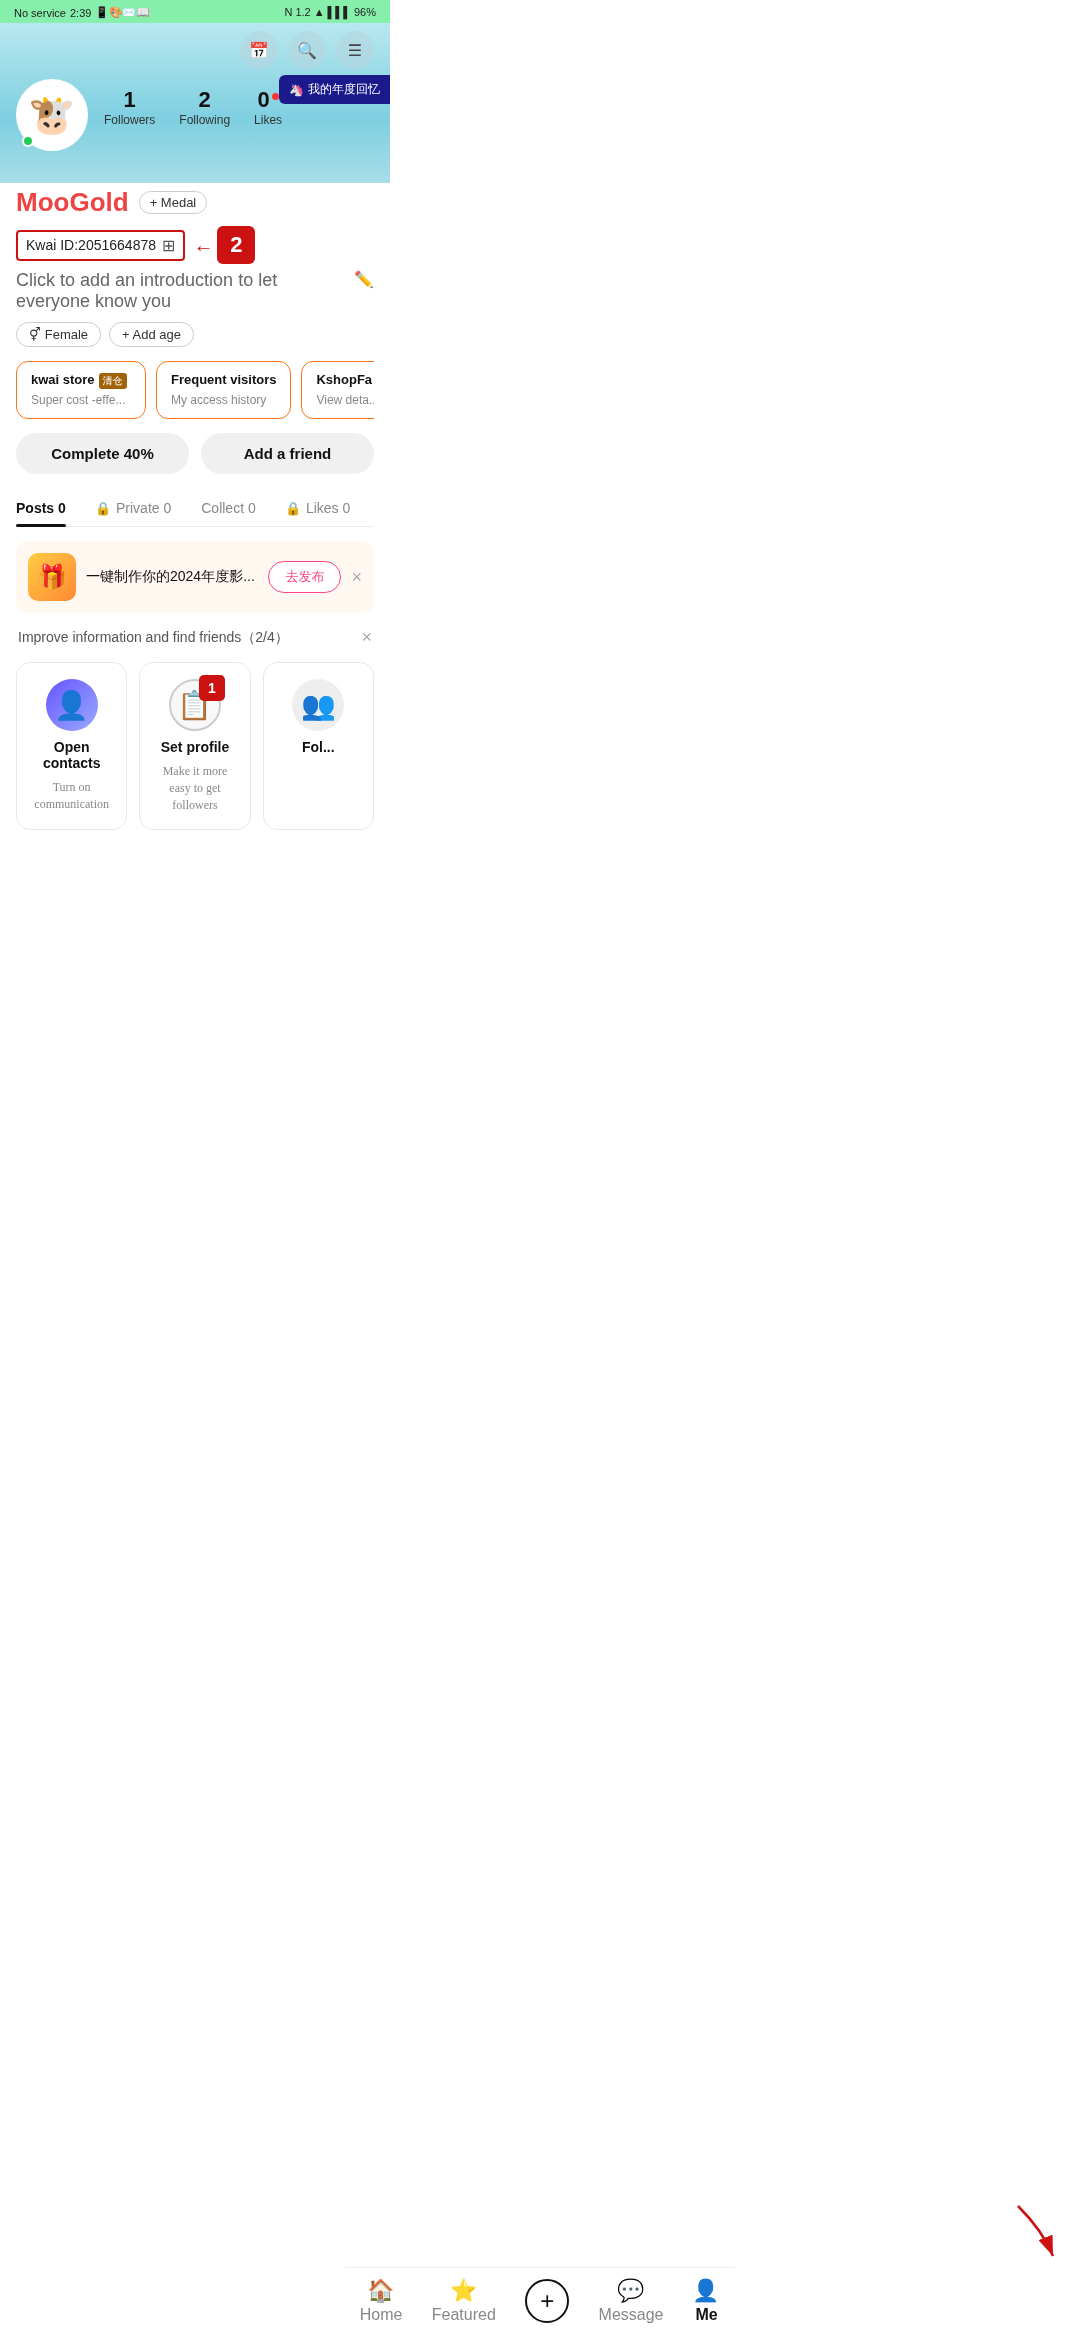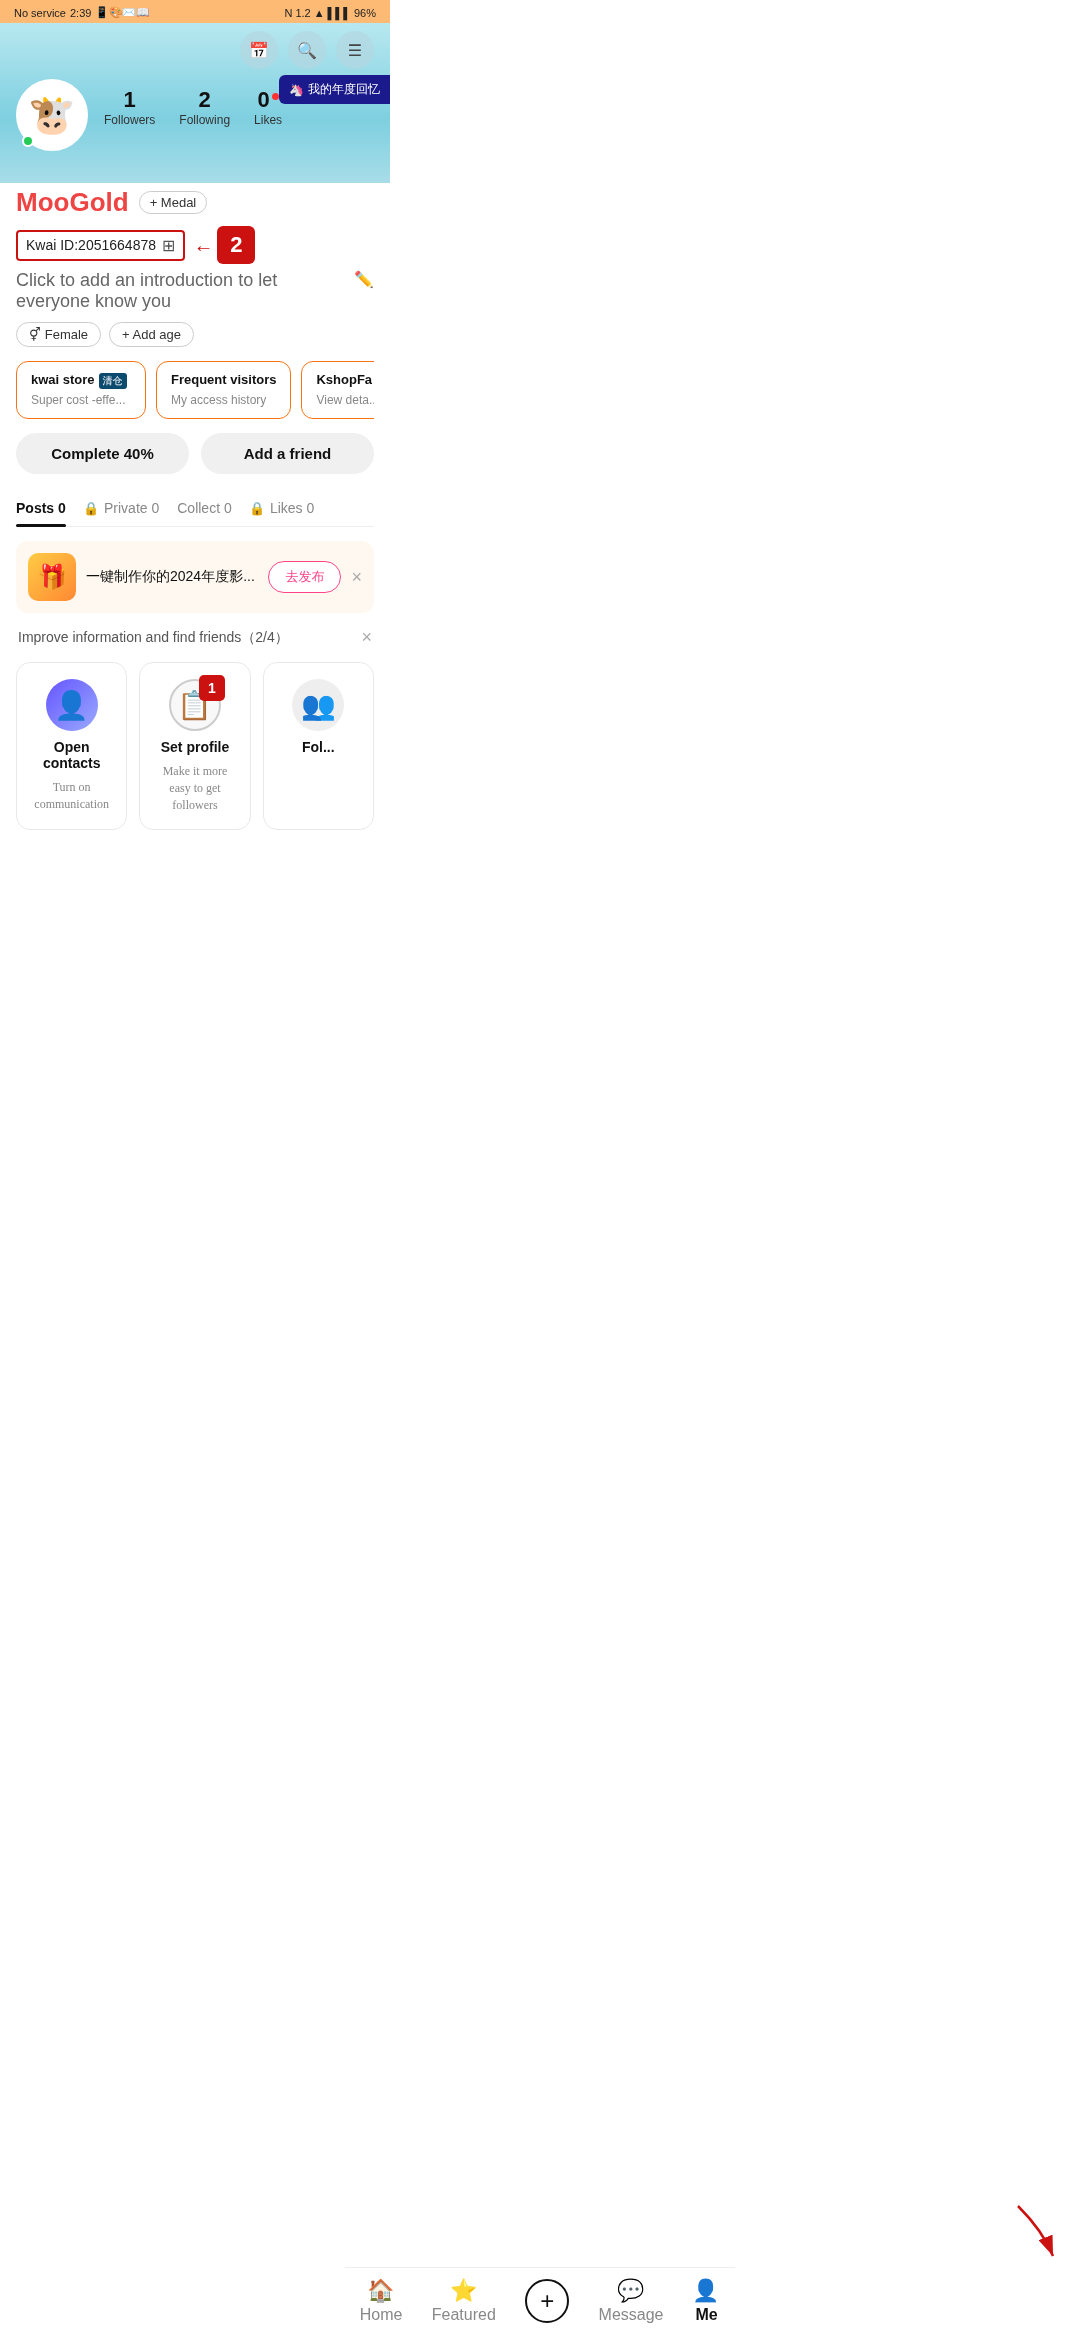--- a/index.html
+++ b/index.html
@@ -10,25 +10,25 @@
       min-height: 844px;
       background: #fff;
       overflow-x: hidden;
       position: relative;
     }
 
     
     .status-bar {
       display: flex;
       justify-content: space-between;
-      align-items: flex-end;
+      align-items: flex-start;
       padding: 6px 14px 4px;
       font-size: 11px;
       font-weight: 500;
-      background: #fdba74;
+      background: #86efac;
       color: #222;
       gap: 28px;
     }
     .status-left { display: flex; align-items: center; gap: 4px; }
     .status-right { display: flex; align-items: center; gap: 3px; font-size: 11px; }
 
     
     .profile-header-bg {
       background: linear-gradient(180deg, #b8e8f0 0%, #7ecfe0 60%, #a8dde8 100%);
       padding: 8px 16px 0;
@@ -262,21 +262,21 @@
     .info-card-sub {
       font-size: 12px;
       color: #888;
     }
     .info-card-title-row {
       display: flex;
       align-items: center;
       gap: 4px;
     }
     .store-badge {
-      background: #0c4a6e;
+      background: #a16207;
       color: #fff;
       font-size: 10px;
       padding: 1px 4px;
       border-radius: 3px;
     }
 
     
     .action-buttons {
       display: flex;
       gap: 12px;
@@ -294,21 +294,21 @@
       cursor: pointer;
       text-align: center;
     }
 
     
     .tabs-row {
       display: flex;
       align-items: center;
       border-bottom: 1px solid #eee;
       margin-bottom: 14px;
-      gap: 0;
+      gap: 12px;
     }
     .tab-item {
       padding: 10px 0;
       margin-right: 18px;
       font-size: 14px;
       color: #888;
       cursor: pointer;
       display: flex;
       align-items: center;
       gap: 4px;

